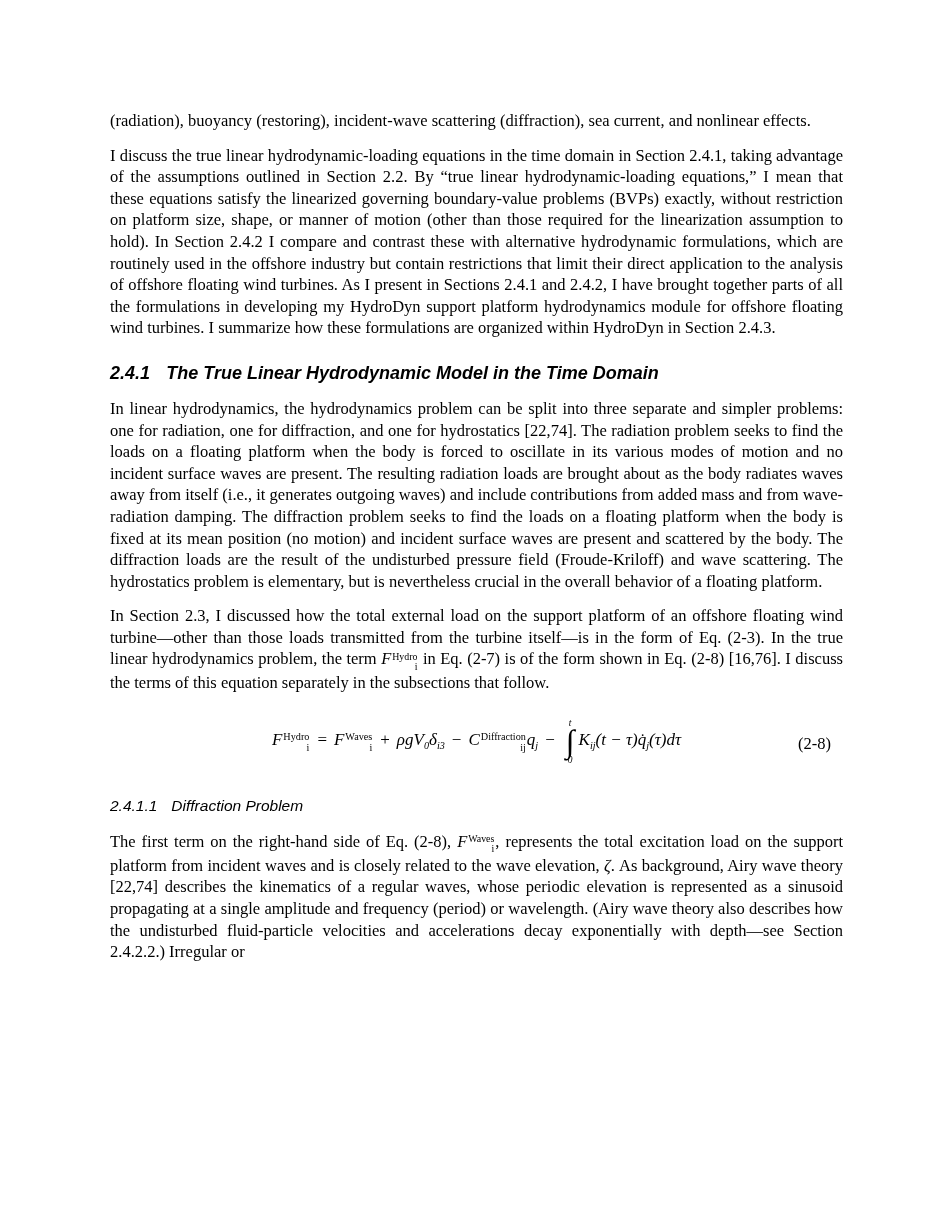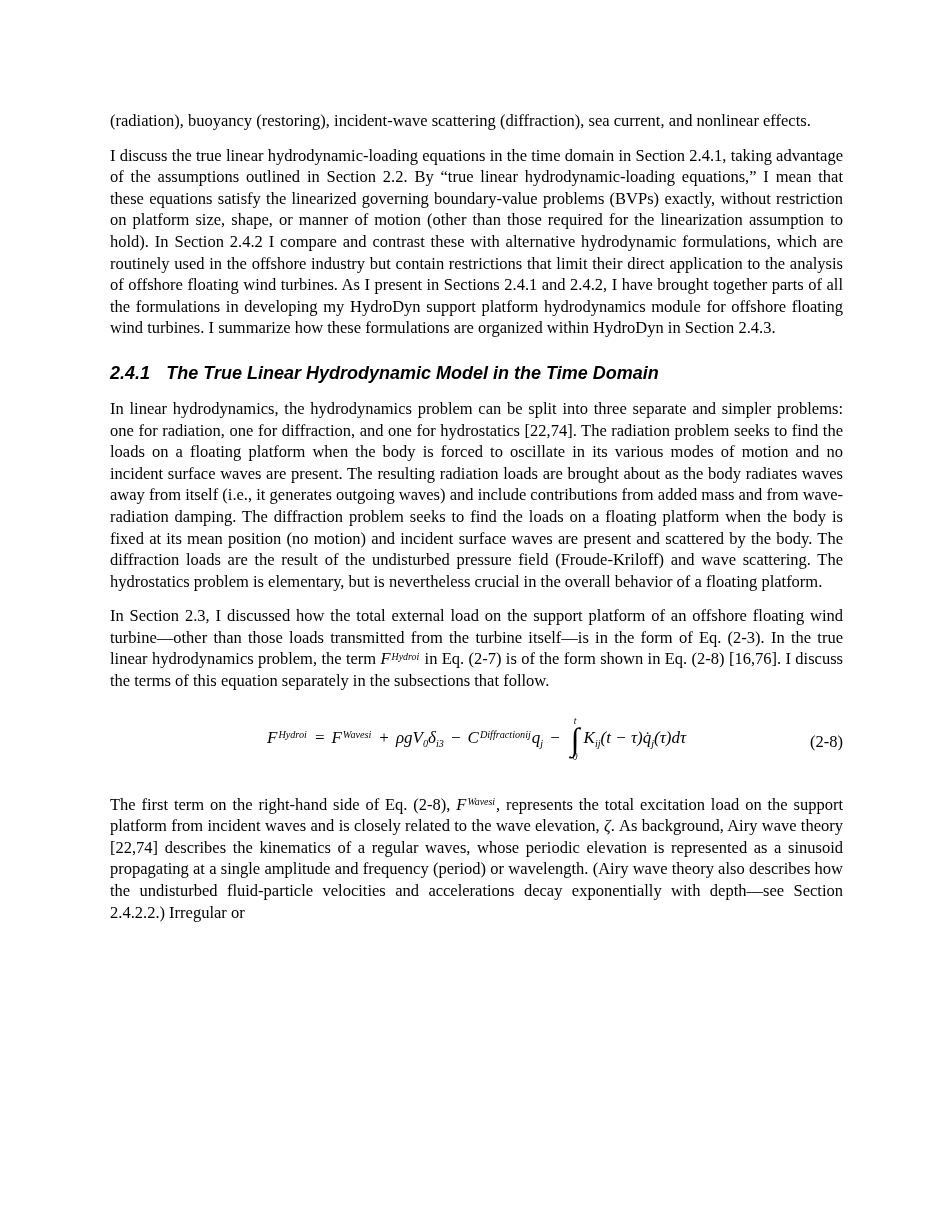--- a/index.html
+++ b/index.html
@@ -39,25 +39,25 @@
     font-size: 15.5px;
     font-weight: normal;
     font-style: italic;
     line-height: 19px;
   }
   .hnum { margin-right: 0.9em; }
   .it { font-style: italic; }
   
   .ss {
     display: inline-flex;
-    align-items: flex-start;
+    flex-direction: column;
+    align-items: flex-end;
     font-size: 0.60em;
     line-height: 1.05;
     vertical-align: 0.5em;
-    font-style: italic;
     margin-left: 1px;
     margin-right: 1px;
   }
   .ss .up, .ss .dn { display: block; }
   sub.msub, sup.msup { font-size: 0.60em; line-height: 0; font-style: italic; }
   
   .equation {
     position: relative;
     margin: 24px 0 26px 0;
     min-height: 52px;
@@ -76,21 +76,21 @@
     flex-direction: column;
     align-items: center;
     vertical-align: middle;
     line-height: 1;
     margin: 0 3px 0 5px;
   }
   .int .lim { font-size: 9.5px; line-height: 1.1; font-style: italic; }
   .int .sign { font-size: 32px; line-height: 0.82; font-style: normal; }
   .eq-label {
     position: absolute;
-    right: 0;
+    right: 12px;
     top: 50%;
     transform: translateY(-50%);
     font-size: 16.5px;
     font-style: normal;
     margin-left: 8px;
   }
   .page-number {
     position: absolute;
     top: 1133px;
     left: 0;
@@ -134,20 +134,23 @@
               <span class="up">Diffraction</span>
               <span class="dn">ij</span>
             </span><span class="it">q</span><sub class="msub">j</sub></span><span class="op">−</span><span class="int">
             <span class="lim">t</span>
             <span class="sign">∫</span>
             <span class="lim">0</span>
           </span><span class="term"><span class="it">K</span><sub class="msub">ij</sub><span class="it">(t − τ)</span><span class="it">q̇</span><sub class="msub">j</sub><span class="it">(τ)</span><span class="it">dτ</span></span></span>
       <span class="eq-label">(2-8)</span>
     </div>
 
+    <h3 class="subsec-heading">
+      <span class="hnum">2.4.1.1</span><span>Diffraction Problem</span>
+    </h3>
 
     <p class="body-par">
       <span>The first term on the right-hand side of Eq. (2-8), </span><span><span class="it">F</span><span class="ss">
             <span class="up">Waves</span>
             <span class="dn">i</span>
           </span></span><span>, represents the total excitation load on the support platform from incident waves and is closely related to the wave elevation, </span><span class="it">ζ</span><span>.  As background, Airy wave theory [22,74] describes the kinematics of a regular waves, whose periodic elevation is represented as a sinusoid propagating at a single amplitude and frequency (period) or wavelength.  (Airy wave theory also describes how the undisturbed fluid-particle velocities and accelerations decay exponentially with depth—see Section 2.4.2.2.)  Irregular or</span>
     </p>
 
   </div>
 

